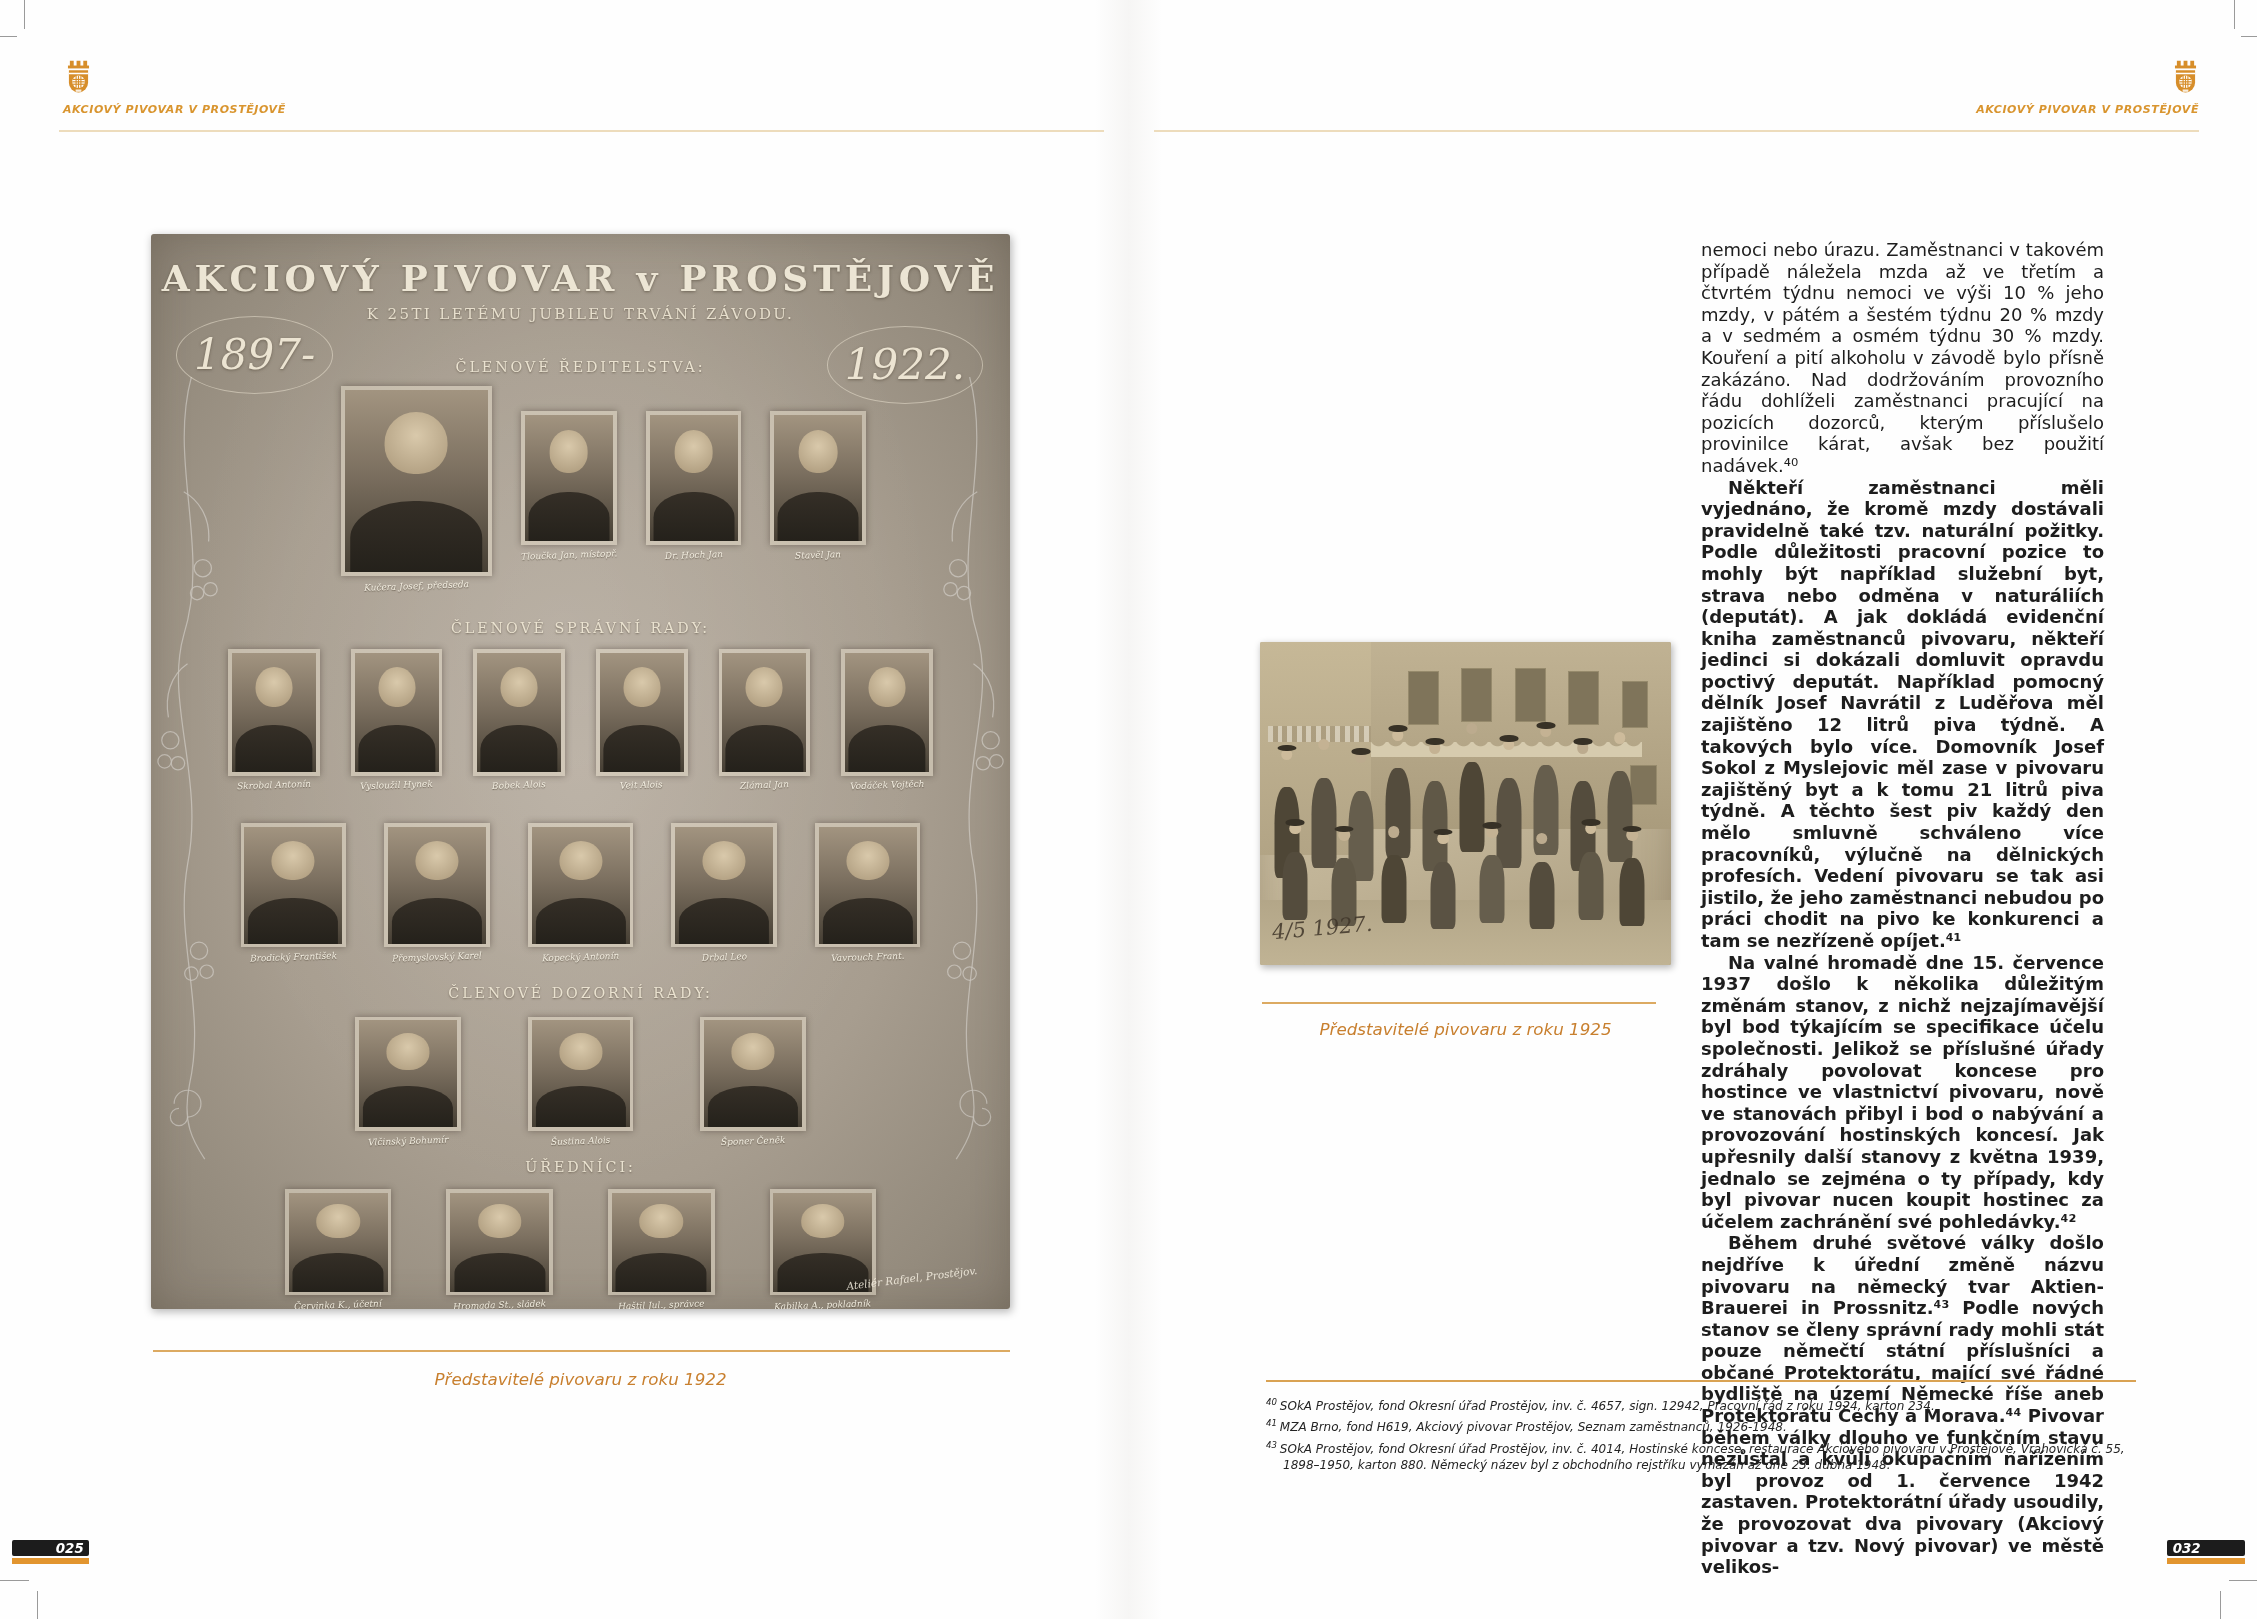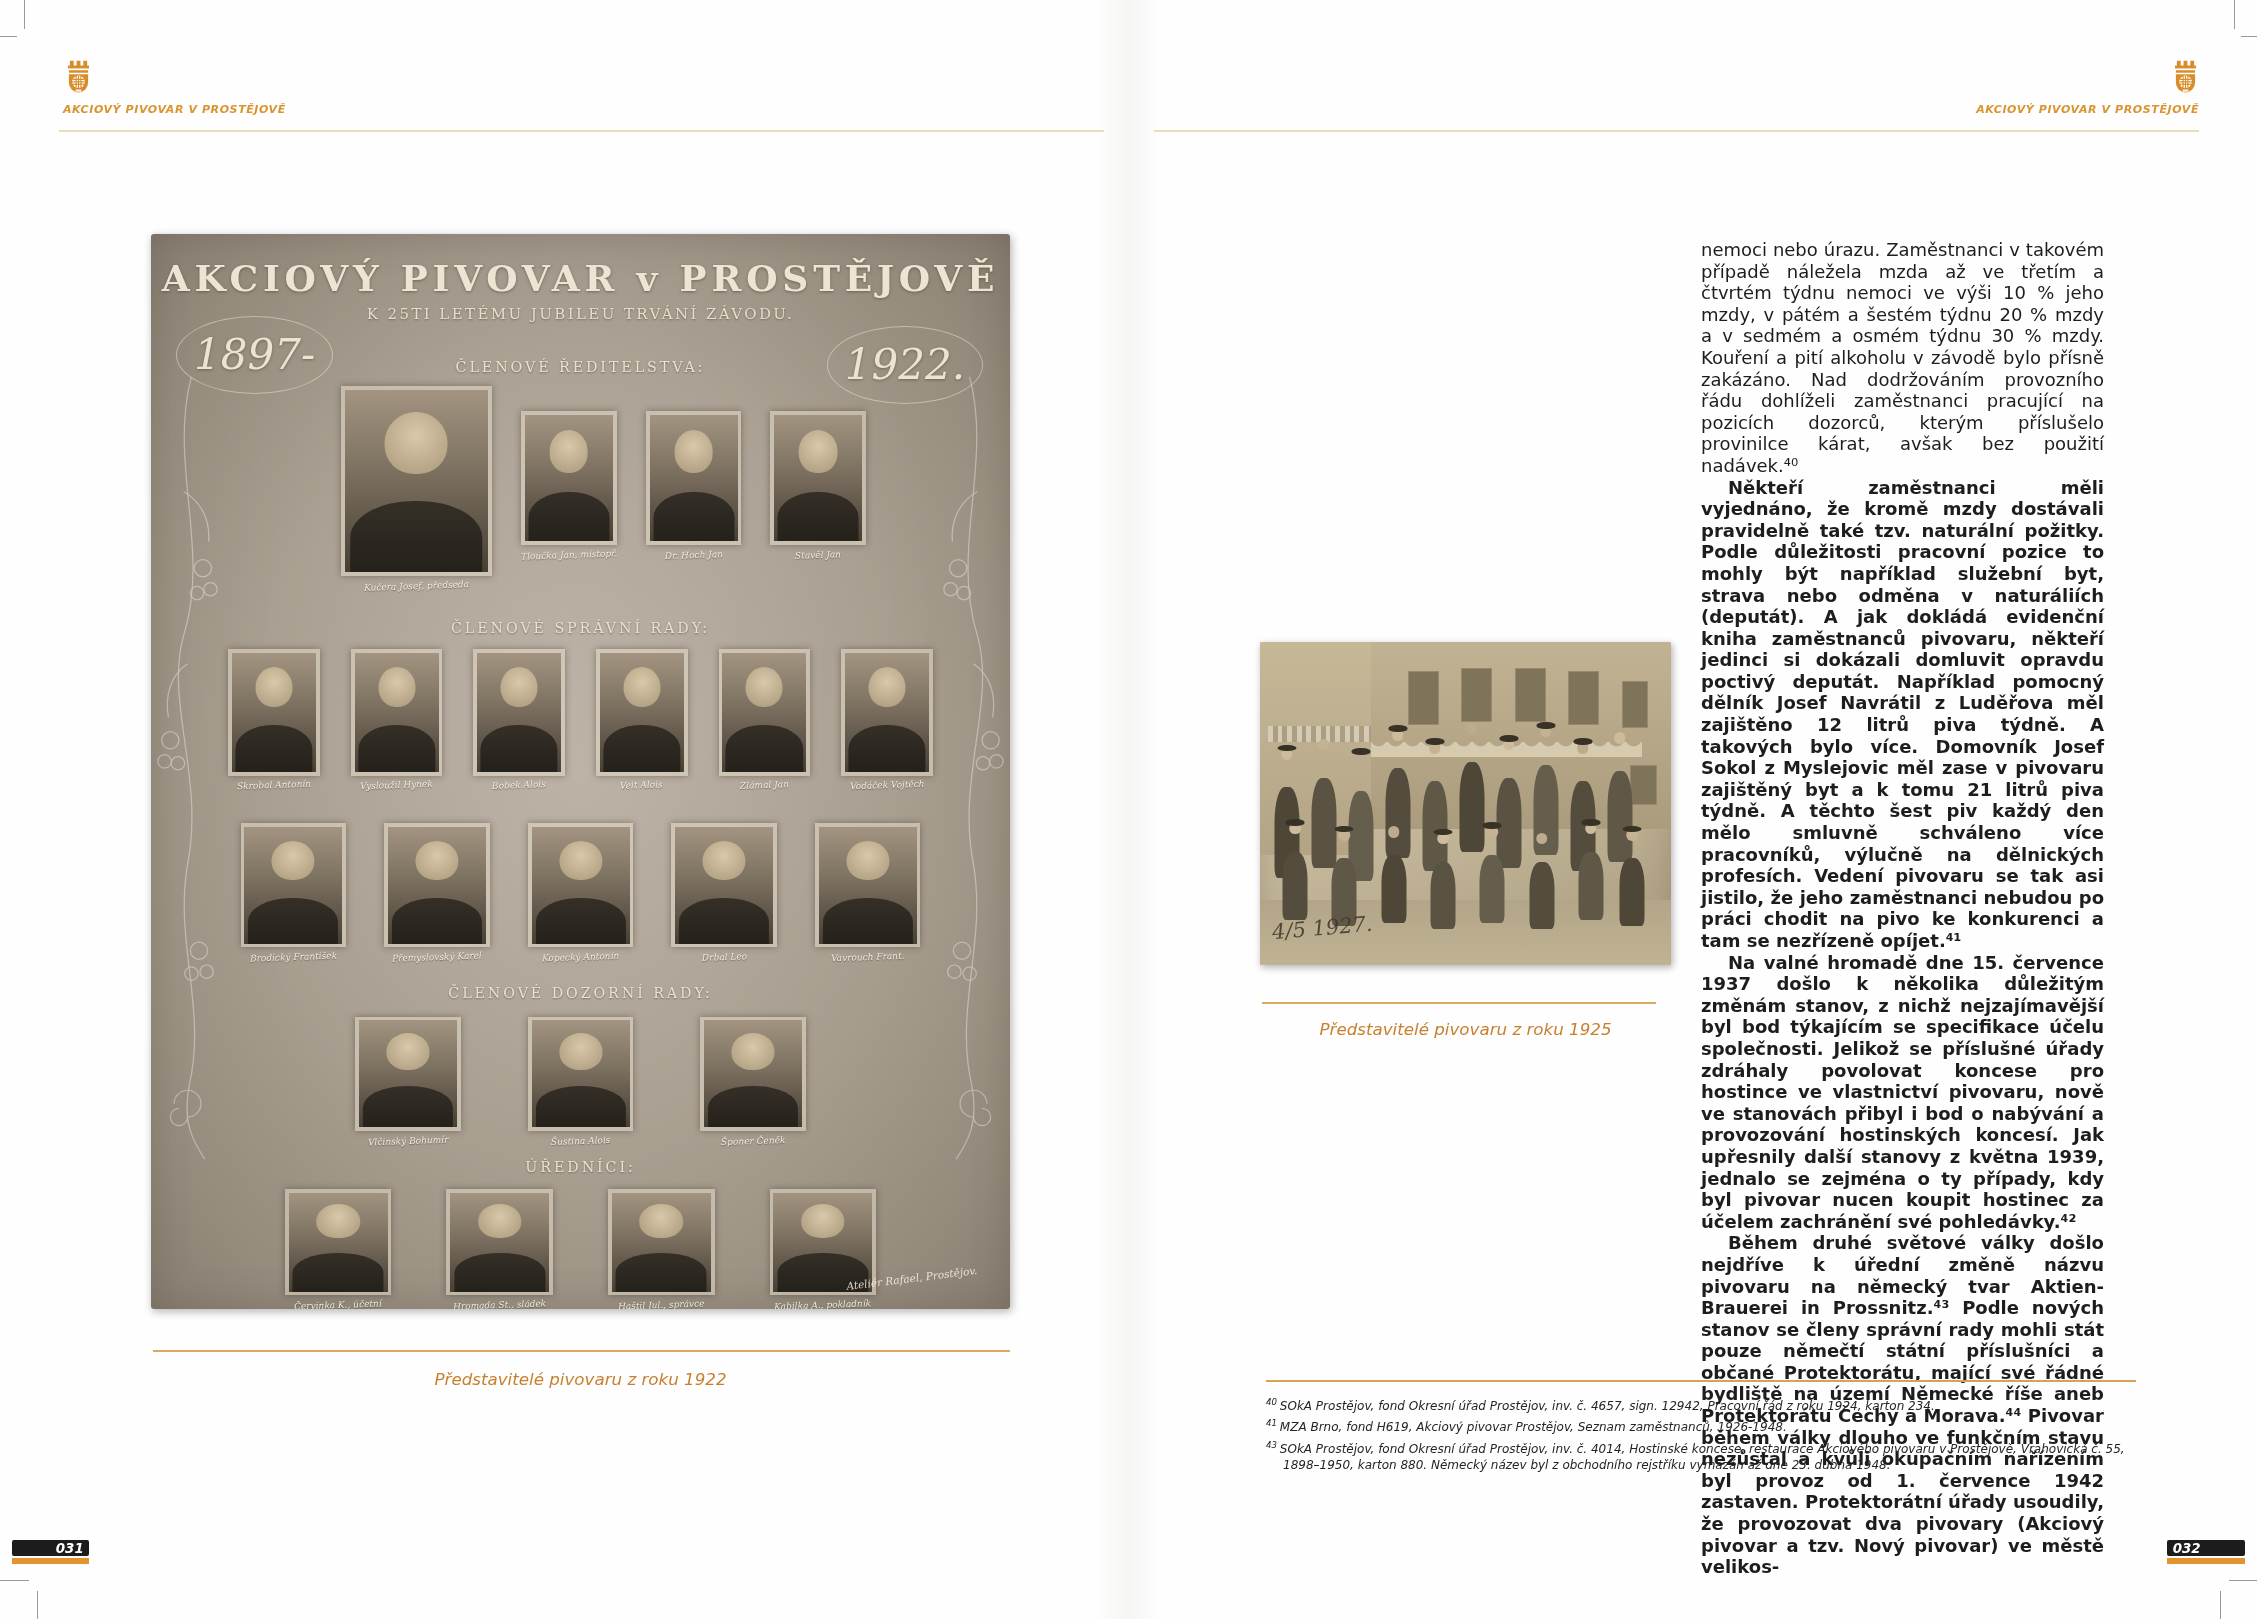--- a/index.html
+++ b/index.html
@@ -496,20 +496,20 @@
   </div>
 
 <div class="fn-rule"></div>
 <div id="footnotes">
     <div class="fn"><sup>40</sup>SOkA Prostějov, fond Okresní úřad Prostějov, inv. č. 4657, sign. 12942, Pracovní řád z roku 1924, karton 234.</div>
     <div class="fn"><sup>41</sup>MZA Brno, fond H619, Akciový pivovar Prostějov, Seznam zaměstnanců, 1926-1948.</div>
     <div class="fn"><sup>43</sup>SOkA Prostějov, fond Okresní úřad Prostějov, inv. č. 4014, Hostinské koncese, restaurace Akciového pivovaru v Prostějově, Vrahovická č. 55, 1898–1950, karton 880. Německý název byl z obchodního rejstříku vymazán až dne 23. dubna 1948.</div>
   </div>
 
 <div class="plate pl">
-    <span>031</span>
+    <span>025</span>
   </div>
 <div class="plate-bar pl"></div>
 <div class="plate pr">
     <span>032</span>
   </div>
 <div class="plate-bar pr"></div>
 
 
 </body></html>

